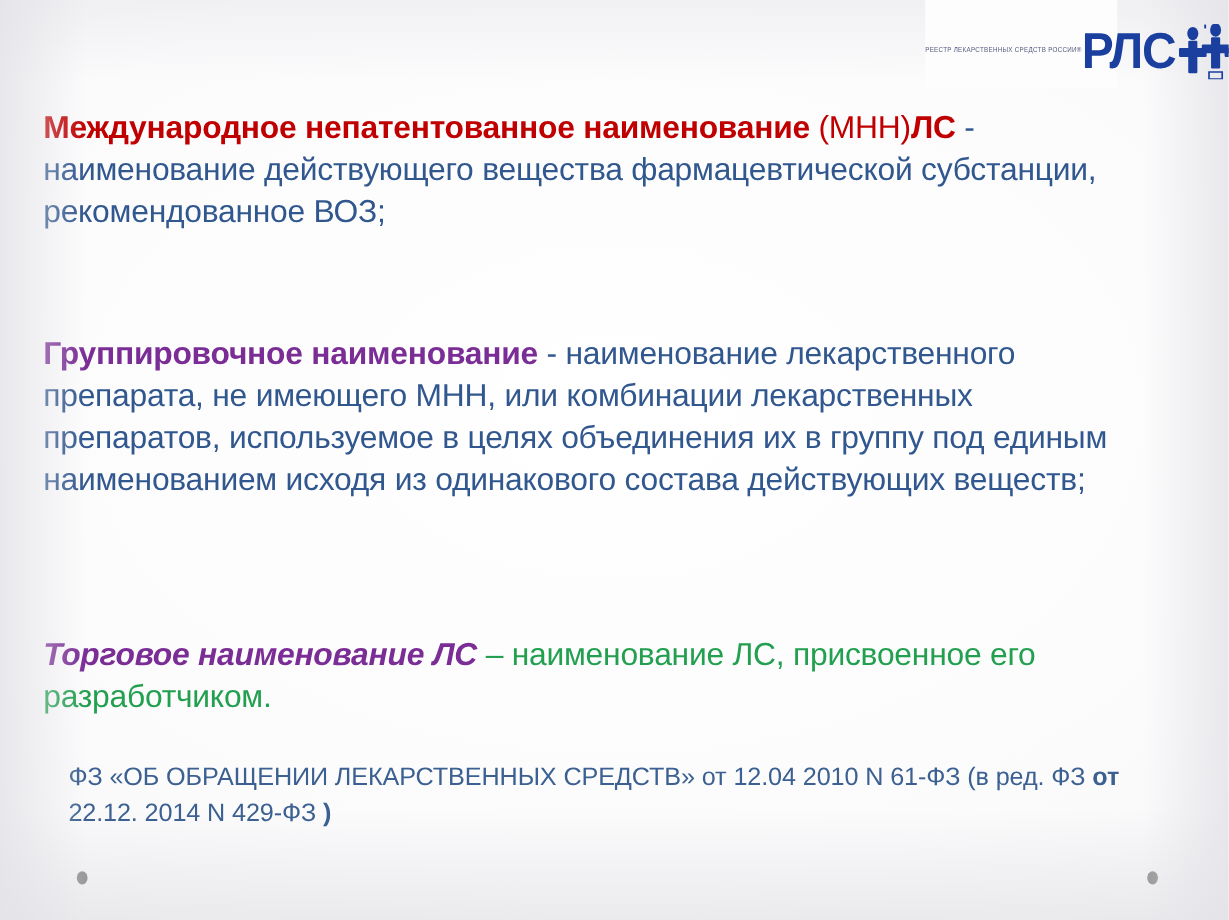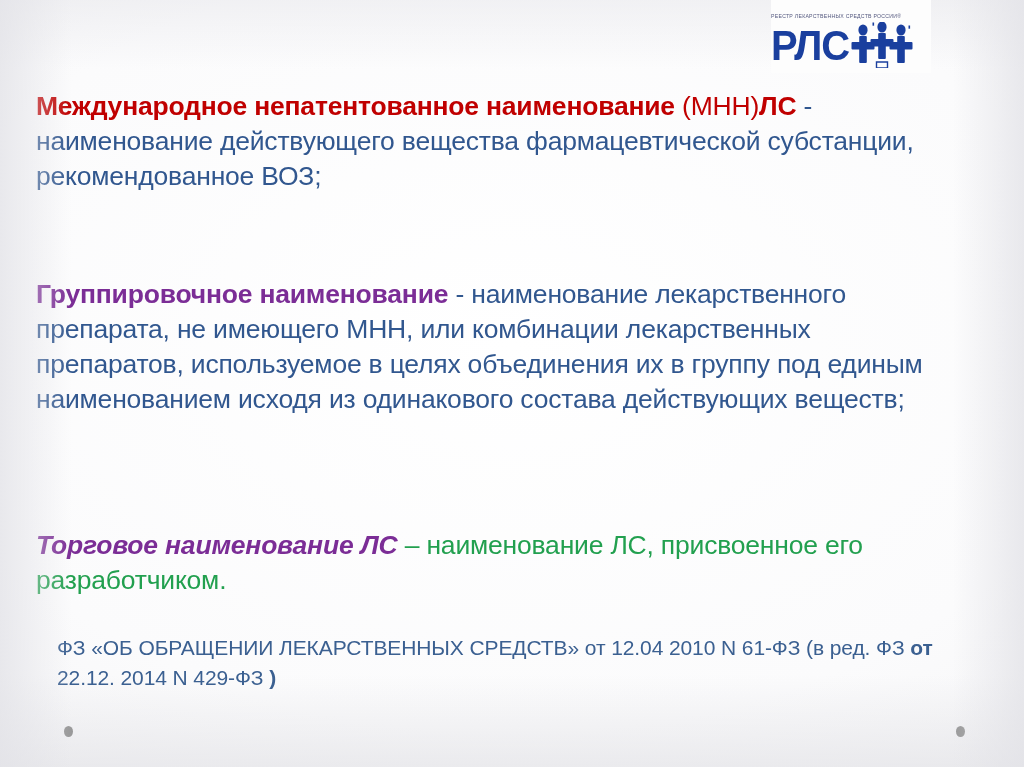--- a/index.html
+++ b/index.html
@@ -46,22 +46,22 @@
   
   .logo-box {
     position: absolute;
     left: 771px;
     top: 0px;
     width: 160px;
     height: 73px;
     background: #fdfdfd;
     z-index: 5;
     display: flex;
-    flex-direction: column;
-    align-items: flex-start;
+    flex-direction: row;
+    align-items: center;
     justify-content: flex-start;
     padding-top: 13px;
     box-sizing: border-box;
   }
   .logo-tagline {
     font-family: "Liberation Sans", sans-serif;
     font-size: 5.2px;
     letter-spacing: 0.25px;
     color: #3a3f6b;
     white-space: nowrap;

